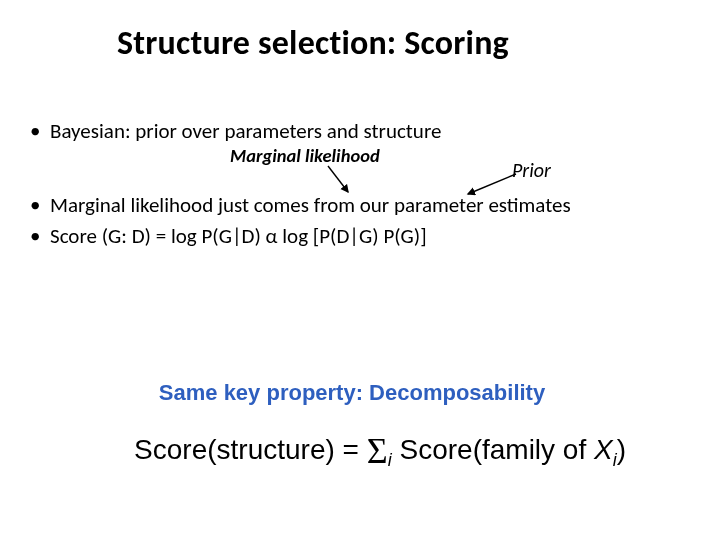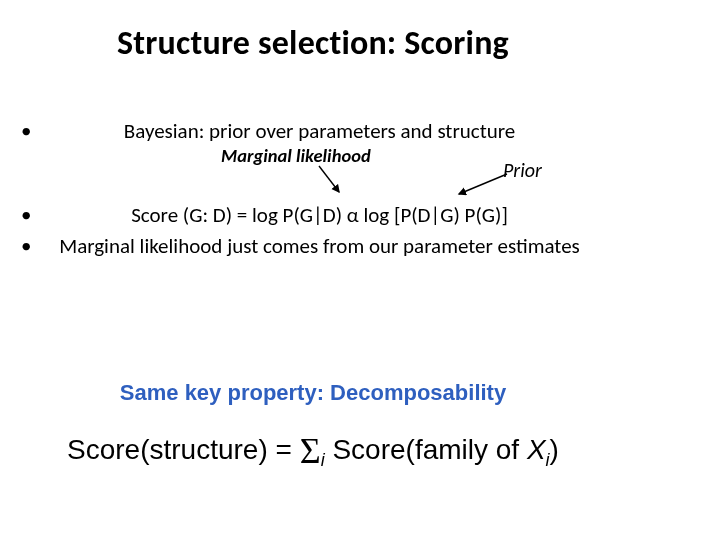--- a/index.html
+++ b/index.html
@@ -24,23 +24,22 @@
     left: 0;
     width: 100%;
     text-align: center;
     font-weight: 700;
     font-size: 34px;
     letter-spacing: 0.2px;
   }
   .body {
     position: absolute;
     top: 118px;
-    left: 19px;
+    left: 28px;
     right: 28px;
-    text-align: center;
   }
   ul.level1 {
     list-style: none;
     margin: 0;
     padding: 0;
   }
   ul.level1 > li {
     position: relative;
     padding-left: 22px;
     font-size: 21px;
@@ -70,21 +69,21 @@
     content: "–";
     position: absolute;
     left: 20px;
     top: 0;
     font-size: 18.5px;
   }
   .labels-row {
     position: relative;
     height: 42px;
     margin-left: 40px;
-    margin-bottom: 16px;
+    margin-bottom: 6px;
   }
   .ml-label {
     position: absolute;
     left: 140px;
     top: 0;
     font-style: italic;
     font-weight: 700;
     font-size: 18.5px;
   }
   .prior-label {
@@ -103,27 +102,28 @@
   .key-prop {
     position: absolute;
     top: 380px;
     left: 0;
     width: 100%;
     text-align: center;
     font-family: Arial, Helvetica, sans-serif;
     font-weight: 700;
     font-size: 22px;
     color: #2e5fbf;
+    padding-left: 39px;
   }
   .formula {
     position: absolute;
     top: 430px;
     left: 0;
     width: 100%;
-    text-align: center;
+    text-align: right;
     font-family: Arial, Helvetica, sans-serif;
     font-size: 28px;
     color: #000;
   }
   .formula .sum {
     font-family: "Times New Roman", serif;
     font-size: 36px;
     vertical-align: -4px;
   }
   .formula sub {
@@ -152,24 +152,24 @@
             <defs>
               <marker id="ah" markerWidth="7" markerHeight="7" refX="5" refY="3" orient="auto">
                 <path d="M0,0 L6,3 L0,6 Z" fill="#000"></path>
               </marker>
             </defs>
             <line x1="238" y1="22" x2="258" y2="48" stroke="#000" stroke-width="1.4" marker-end="url(#ah)"></line>
             <line x1="426" y1="30" x2="378" y2="50" stroke="#000" stroke-width="1.4" marker-end="url(#ah)"></line>
           </svg>
         </div>
       </li>
+      <li>Marginal likelihood just comes from our parameter estimates</li>
       <li>
         <span>Score (G: D) = log P(G|D) </span><span>α</span><span> log [P(D|G) P(G)]</span>
       </li>
-      <li>Marginal likelihood just comes from our parameter estimates</li>
     </ul>
   </div>
 
   <div class="key-prop">Same key property: Decomposability</div>
 
   <div class="formula">
     <span>Score(structure) = </span><span class="sum">Σ</span><sub>i</sub><span> Score(family of </span><span class="xvar">X</span><sub>i</sub><span>)</span>
   </div>
 
 </div>

